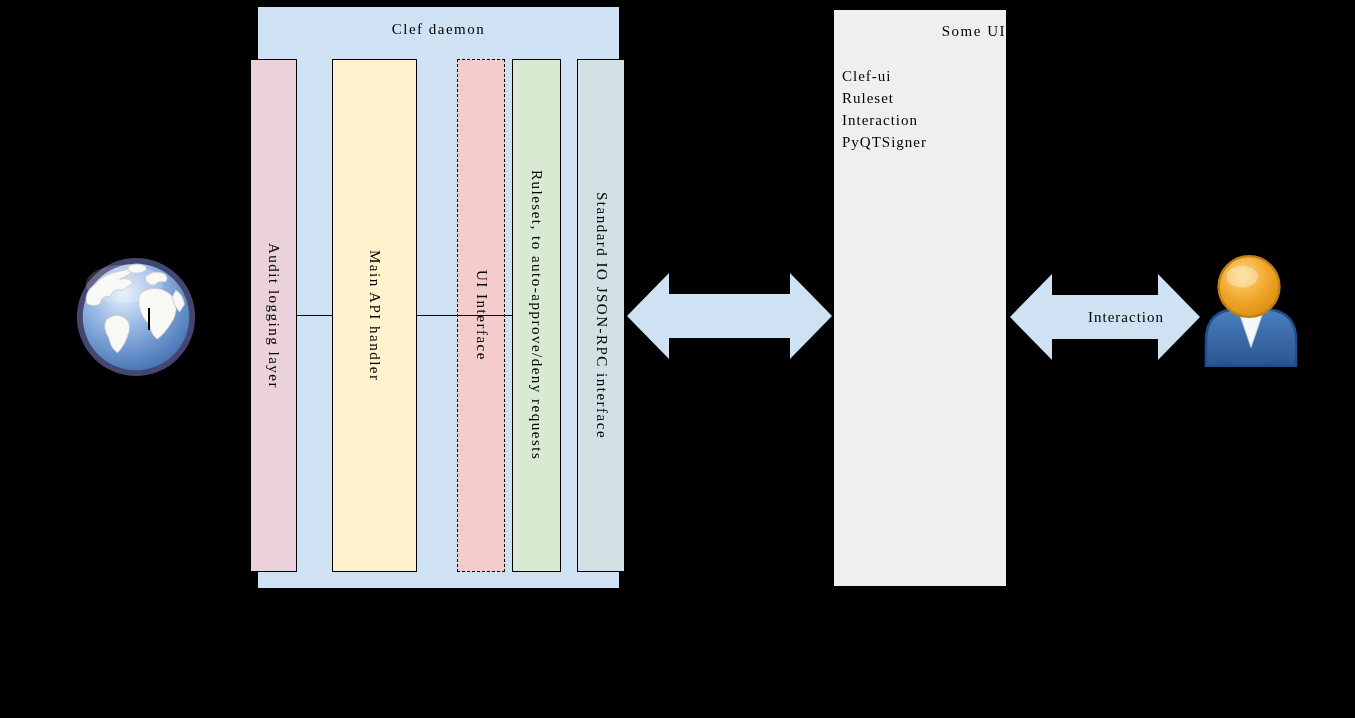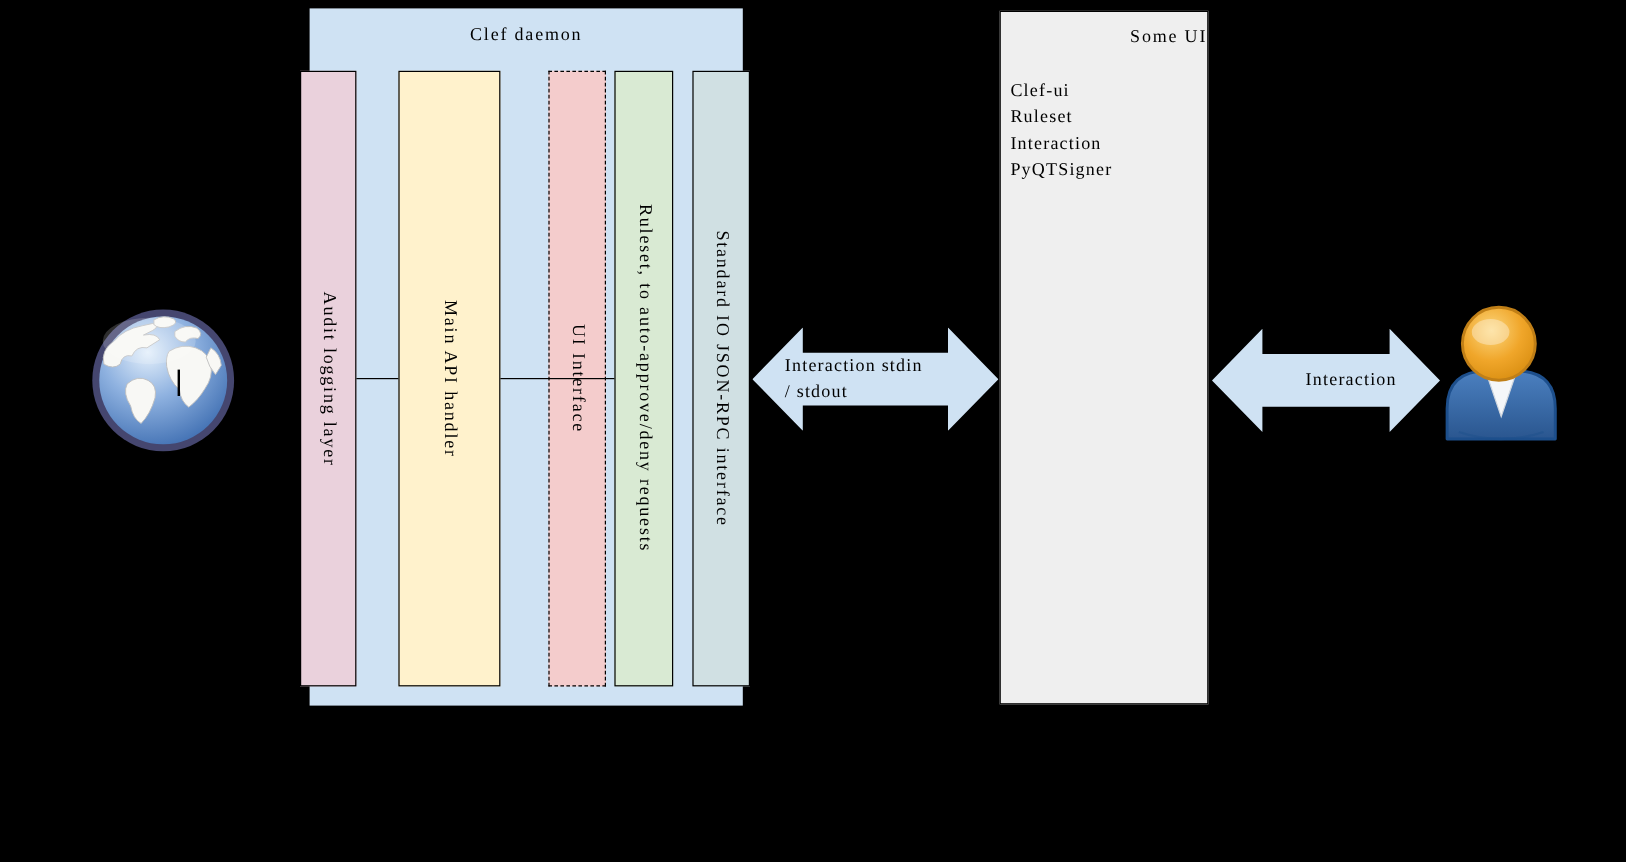--- a/index.html
+++ b/index.html
@@ -85,24 +85,20 @@
         <span class="vlabel">Standard IO JSON-RPC interface</span>
       </div>
     </div>
 
   <div class="connector" style="left:297px;top:315px;width:35px;"></div>
   <div class="connector" style="left:417px;top:315px;width:95px;"></div>
 
   <svg class="arrow-svg" style="left:627px;top:273px;" width="205" height="86" viewBox="0 0 205 86">
     <polygon points="0,43 42,0 42,21 163,21 163,0 205,43 163,86 163,65 42,65 42,86" fill="#cfe2f3"></polygon>
   </svg>
-  <div class="arrow-label" style="left:654px;top:294px;width:170px;">
-    <div>Interaction stdin</div>
-    <div>/ stdout</div>
-  </div>
 
   <div class="someui-box" style="background:#efefef;">
     <div class="someui-title">Some UI</div>
     <div class="someui-list" id="someui-list">
         <div>Clef-ui</div>
         <div>Ruleset</div>
         <div>Interaction</div>
         <div>PyQTSigner</div>
       </div>
   </div>

